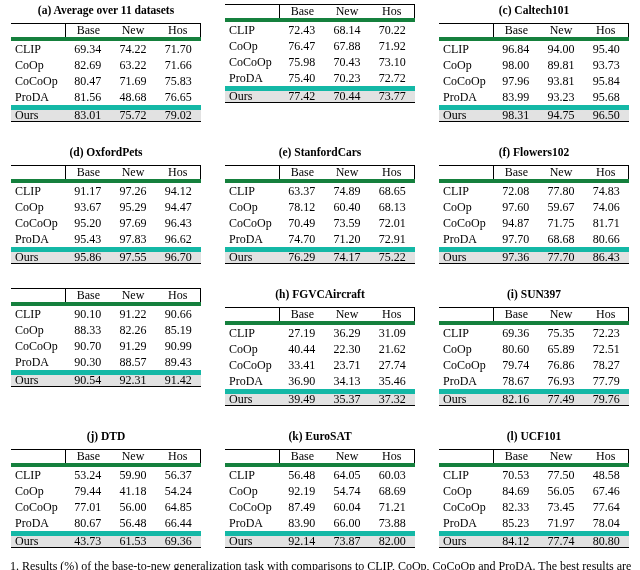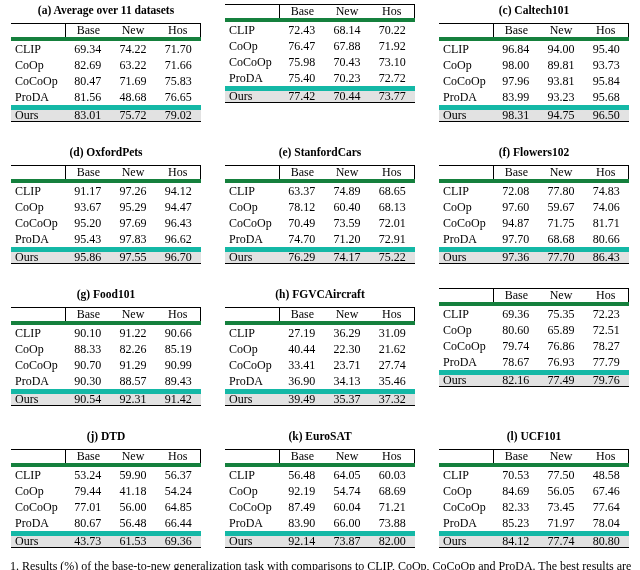--- a/index.html
+++ b/index.html
@@ -299,21 +299,20 @@
         </div>
         <div class="brow ours">
           <div class="mcol">Ours</div>
           <div class="vcol">97.36</div>
           <div class="vcol">77.70</div>
           <div class="vcol b">86.43</div>
         </div>
       </div>
     </div>
     <div class="stable">
-      <div class="tcap">(g) Food101</div>
       <div class="tbl">
         <div class="hrow">
           <div class="mcol"></div>
           <div class="hbox">
             <div class="vcol">Base</div>
             <div class="vcol">New</div>
             <div class="vcol">Hos</div>
           </div>
         </div>
         <div class="brow">
@@ -385,20 +384,21 @@
         </div>
         <div class="brow ours">
           <div class="mcol">Ours</div>
           <div class="vcol">39.49</div>
           <div class="vcol">35.37</div>
           <div class="vcol b">37.32</div>
         </div>
       </div>
     </div>
     <div class="stable">
+      <div class="tcap">(i) SUN397</div>
       <div class="tbl">
         <div class="hrow">
           <div class="mcol"></div>
           <div class="hbox">
             <div class="vcol">Base</div>
             <div class="vcol">New</div>
             <div class="vcol">Hos</div>
           </div>
         </div>
         <div class="brow">

